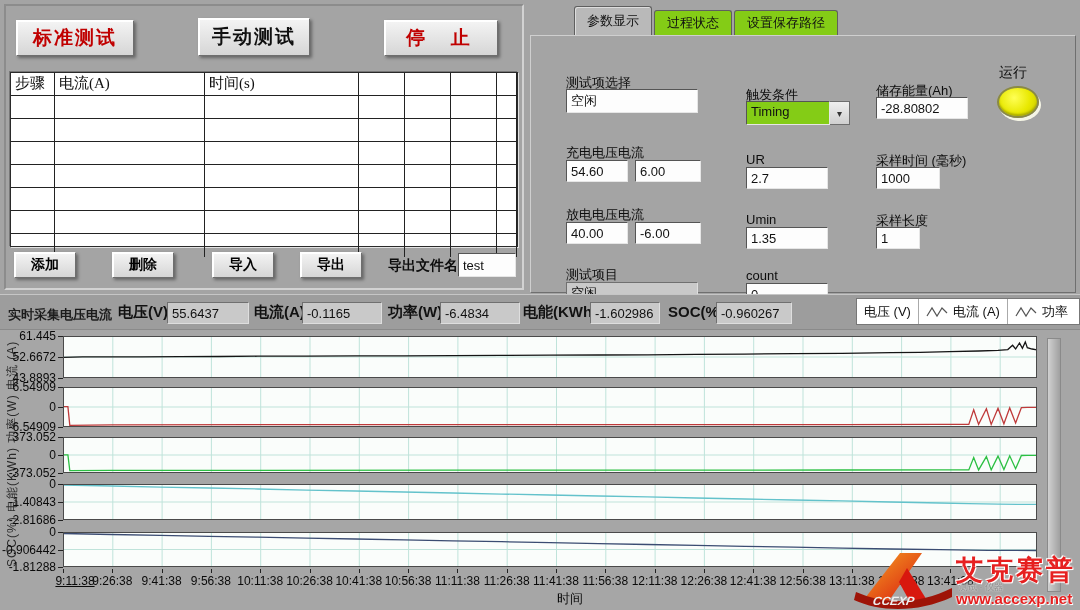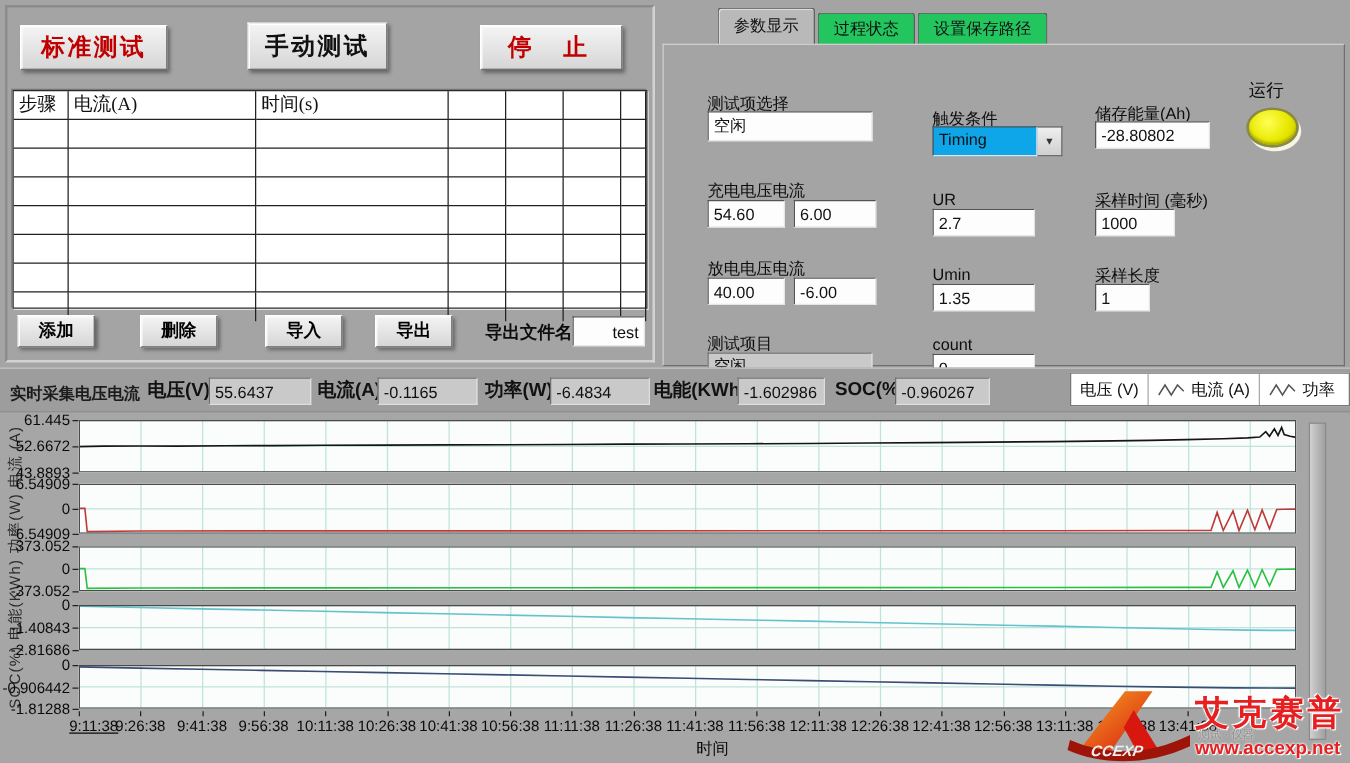--- a/index.html
+++ b/index.html
@@ -29,30 +29,30 @@
     box-shadow:-1px -1px 0 #777, 1px 1px 0 #e3e3e3;}
   .steps-table .tr{display:grid;grid-template-columns:44px 150px 154px 46px 46px 46px 1fr;}
   .steps-table .td{border-right:1px solid #222;border-bottom:1px solid #222;
     height:23px;box-sizing:border-box;padding:1px 4px;
     font-family:"Liberation Serif",serif;font-size:15px;}
   .steps-table .tr:last-child .td{border-bottom:none;}
   
   .tab-panel{position:absolute;left:530px;top:8px;width:546px;height:286px;}
   .tabs{position:absolute;left:0;top:0;height:28px;display:flex;align-items:flex-end;padding-left:44px;}
   .tab{border:1px solid #5f5f5f;border-bottom:none;border-radius:3px 3px 0 0;
-    padding:3px 12px 4px 12px;background:#22c55e;margin-right:2px;font-size:13px;cursor:pointer;}
+    padding:3px 12px 4px 12px;background:#84cc16;margin-right:2px;font-size:13px;cursor:pointer;}
   .tab.active{background:#b9b9b9;padding:5px 12px 6px 12px;font-weight:normal;
     box-shadow:inset 1px 1px 0 #ddd;}
   .tab-body{position:absolute;left:0;top:27px;width:546px;height:258px;background:#a4a4a4;
     border:1px solid;border-color:#cfcfcf #6f6f6f #6f6f6f #cfcfcf;box-sizing:border-box;}
   .led{position:absolute;width:38px;height:28px;border-radius:50%;
     background:radial-gradient(circle at 40% 35%, #ffff55 0%, #e8e800 55%, #c9c900 100%);
     border:2px solid #8a8a45;box-shadow:2px 3px 0 #f5f5e5, inset 0 -2px 2px rgba(120,120,0,.5);}
   .dropdown{position:absolute;height:24px;display:flex;box-sizing:border-box;cursor:pointer;}
-  .dropdown .val{background:#0ea5e9;border:1px solid;border-color:#555 #e6e6e6 #e6e6e6 #555;
+  .dropdown .val{background:#84cc16;border:1px solid;border-color:#555 #e6e6e6 #e6e6e6 #555;
     flex:1;padding:2px 4px;}
   .dropdown .arrow{width:19px;background:linear-gradient(#efefef,#cfcfcf);
     border:1px solid #6e6e6e;border-left:none;display:flex;align-items:center;
     justify-content:center;font-size:10px;color:#333;}
   
   .live-strip{position:absolute;left:0;top:294px;width:1080px;height:36px;background:#9d9d9d;
     border-top:1px solid #c6c6c6;border-bottom:1px solid #8a8a8a;box-sizing:border-box;}
   .live-title{position:absolute;left:8px;top:11px;font-size:13px;font-weight:bold;color:#1c1c1c;}
   .live-field-label{position:absolute;top:8px;font-size:15px;font-weight:bold;white-space:nowrap;}
   .live-field-box{position:absolute;top:7px;height:22px;}
@@ -173,21 +173,21 @@
         <div class="td"></div>
         <div class="td"></div>
       </div>
     </div>
 
   <button class="btn3d" style="left:14px;top:252px;width:62px;height:26px;font-size:14px;">添加</button>
   <button class="btn3d" style="left:112px;top:252px;width:62px;height:26px;font-size:14px;">删除</button>
   <button class="btn3d" style="left:212px;top:252px;width:62px;height:26px;font-size:14px;">导入</button>
   <button class="btn3d" style="left:300px;top:252px;width:62px;height:26px;font-size:14px;">导出</button>
   <div class="lbl" style="left:388px;top:257px;font-weight:bold;font-size:14px;">导出文件名</div>
-  <input class="inp" style="left: 458px; top: 253px; width: 58px; height: 24px; text-align: right;" value="test">
+  <input class="inp" style="left: 458px; top: 253px; width: 58px; height: 24px;" value="test">
 
   <div class="tab-panel">
     <div class="tabs" id="tabs">
         <div class="tab active">参数显示</div>
         <div class="tab">过程状态</div>
         <div class="tab">设置保存路径</div>
       </div>
     <div class="tab-body">
 
       <div class="lbl" style="left:35px;top:38px;">测试项选择</div>

